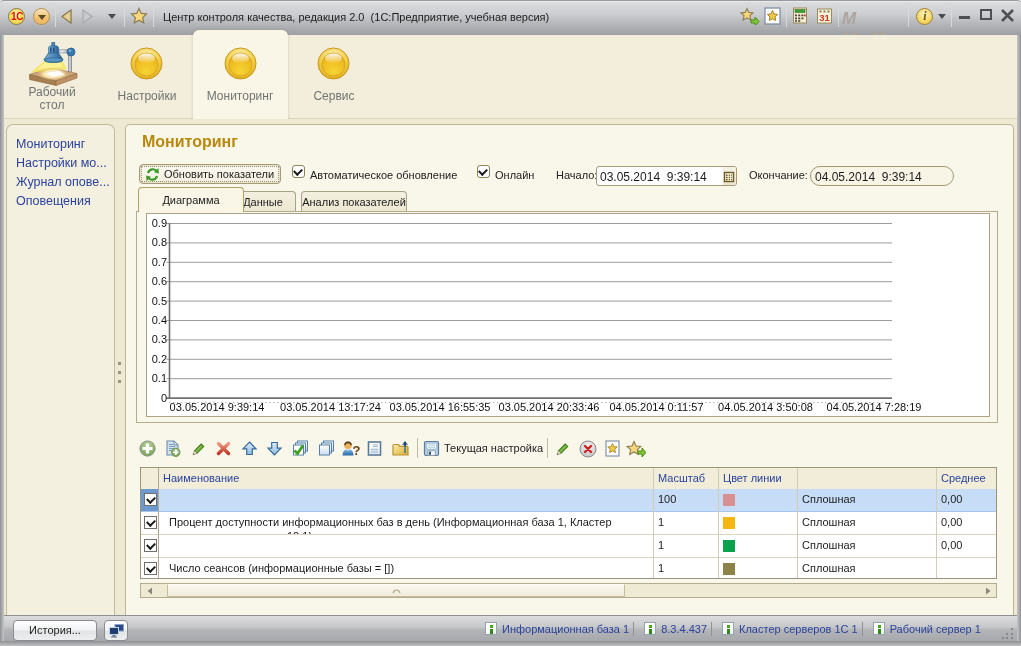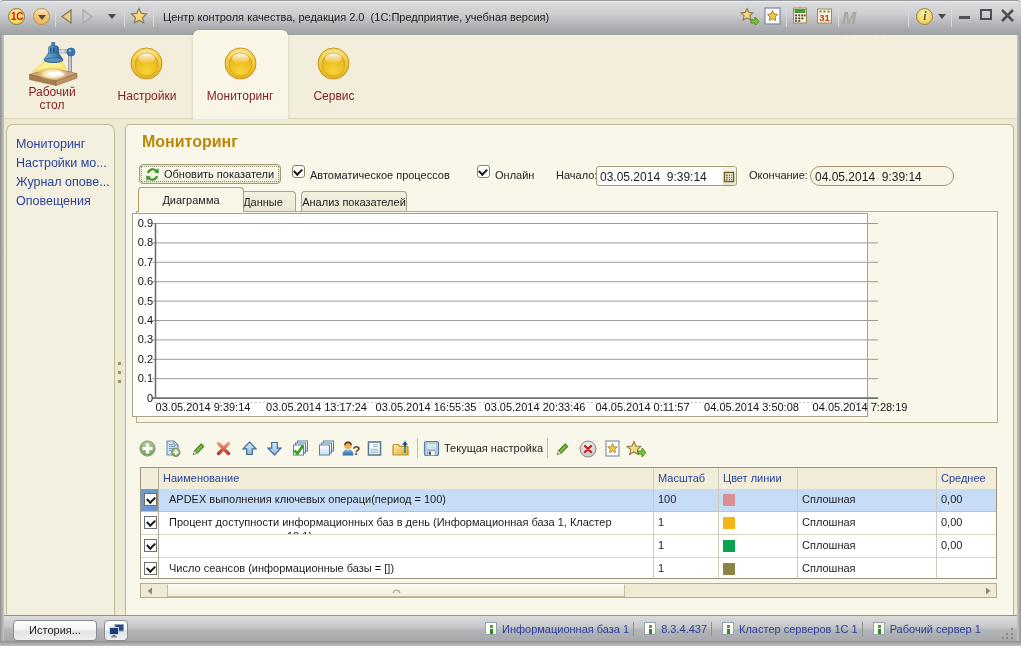--- a/index.html
+++ b/index.html
@@ -10,21 +10,21 @@
 
 #titlebar { position:absolute; left:0; top:0; width:1021px; height:35px;
   background:linear-gradient(#dcdddf 0%, #cbcdd0 40%, #bec0c3 55%, #abadb0 80%, #9da0a4 100%);
   border-radius:4px 4px 0 0; border-top:1px solid #989a9d; box-shadow:inset 0 1px 0 #e9eaeb; }
 #frameL { position:absolute; left:0; top:35px; width:4px; height:606px; background:linear-gradient(90deg,#8e9093,#c6c7c9); }
 #frameR { position:absolute; left:1017px; top:35px; width:4px; height:606px; background:linear-gradient(90deg,#c6c7c9,#8e9093); }
 #frameB { position:absolute; left:0; top:641px; width:1021px; height:5px; background:linear-gradient(#8e9093,#c0c1c3); }
 
 
 #sectionbar { position:absolute; left:4px; top:35px; width:1013px; height:84px; background:#f2eedb; border-bottom:1px solid #dcd6bd; }
-.secItem { position:absolute; text-align:center; color:#7f1d1d; font-size:12px; }
+.secItem { position:absolute; text-align:center; color:#737373; font-size:12px; }
 #secTab { position:absolute; left:193px; top:30px; width:95px; height:90px; background:#f9f6e8; border-radius:6px 6px 0 0; box-shadow:0 0 3px rgba(120,115,90,.35); }
 
 
 #mainbg { position:absolute; left:4px; top:119px; width:1013px; height:496px; background:#eee9d2; }
 #sidepanel { position:absolute; left:6px; top:124px; width:109px; height:491px; background:#f4f0df; border:1px solid #c2bc9c; border-bottom:none; border-radius:7px 7px 0 0; }
 #contentpanel { position:absolute; left:125px; top:124px; width:889px; height:491px; background:#f9f6ea; border:1px solid #bdb694; border-bottom:none; border-radius:5px 5px 0 0; }
 #sidebar { position:absolute; left:4px; top:120px; width:110px; height:495px; }
 .navItem { position:absolute; left:12px; color:#2b429c; font-size:12.5px; white-space:nowrap; }
 
 
@@ -213,21 +213,21 @@
     <svg class="abs" style="left:5px;top:2px;" width="15" height="15" viewBox="0 0 15 15">
       <path d="M3 6 A5 5 0 0 1 12 4.5" fill="none" stroke="#3a9a28" stroke-width="2.2"></path>
       <polygon points="13.5,1 13.8,6.5 9,5.2" fill="#3a9a28"></polygon>
       <path d="M12 9 A5 5 0 0 1 3 10.5" fill="none" stroke="#3a9a28" stroke-width="2.2"></path>
       <polygon points="1.5,14 1.2,8.5 6,9.8" fill="#3a9a28"></polygon>
     </svg>
     <div class="abs" style="left:24px;top:3px;color:#1c1c1c;">Обновить показатели</div>
       <div class="abs" style="left:2px;top:2px;width:136px;height:14px;outline:1px dotted #9a9278;"></div>
   </div>
   <span class="cb" style="left:171.5px;top:46px;"></span>
-  <div class="abs" style="left:190px;top:50px;">Автоматическое процессов</div>
+  <div class="abs" style="left:190px;top:50px;">Автоматическое обновление</div>
   <span class="cb" style="left:356.5px;top:46px;"></span>
   <div class="abs" style="left:375px;top:50px;">Онлайн</div>
   <div class="abs" style="left:436px;top:50px;">Начало:</div>
   <div class="abs" style="left:476px;top:47px;width:141px;height:20px;border:1px solid #a39a76;border-radius:3px;background:#fff;">
     <div class="abs" style="left:3px;top:3px;color:#1c1c1c;font-size:12px;">03.05.2014&nbsp; 9:39:14</div>
     <div class="abs" style="left:126px;top:0px;width:13px;height:18px;background:linear-gradient(#f6f3e8,#ebe5cf);border-radius:0 2px 2px 0;">
       <svg style="margin:3px 0 0 0px;" width="13" height="13">
           <rect x="1.5" y="2.5" width="9" height="9" fill="#fdfbe8" stroke="#6a5a20" stroke-width="1.4"></rect>
           <g fill="#6a5a20">
             <rect x="3" y="4.5" width="6" height="1.4"></rect>
@@ -244,21 +244,21 @@
     <div class="abs" style="left:4px;top:3px;color:#1c1c1c;font-size:12px;">04.05.2014&nbsp; 9:39:14</div>
   </div>
 
   <div class="abs" style="left:110px;top:72px;width:66px;height:21px;border:1px solid #a8a28a;border-bottom:none;border-radius:4px 4px 0 0;background:linear-gradient(#f4f0df,#ece7d2);text-align:center;line-height:20px;color:#1c1c1c;">Данные</div>
   <div class="abs" style="left:181px;top:72px;width:106px;height:21px;border:1px solid #a8a28a;border-bottom:none;border-radius:4px 4px 0 0;background:linear-gradient(#f4f0df,#ece7d2);text-align:center;line-height:20px;color:#1c1c1c;">Анализ показателей</div>
 
   <div class="abs" style="left:16px;top:92px;width:862px;height:212px;border:1px solid #b3ac8e;background:#f9f6ea;"></div>
   <div class="abs" style="left:18px;top:68px;width:106px;height:25px;border:1px solid #b3a05e;border-bottom:none;border-radius:4px 4px 0 0;background:#f9f6e8;text-align:center;line-height:24px;color:#1c1c1c;">Диаграмма</div>
   <div class="abs" style="left:19px;top:92px;width:85px;height:2px;background:#f9f6e8;"></div>
 
-  <div class="abs" style="left:12px;top:94px;width:736px;height:204px;border:1px solid #aaa388;background:#fff;">
+  <div class="abs" style="left:26px;top:94px;width:844px;height:204px;border:1px solid #aaa388;background:#fff;">
     <svg width="842" height="202">
       <g stroke="#9b9b9b" stroke-width="1">
         <line x1="19.5" y1="9.5" x2="745" y2="9.5"></line>
         <line x1="19.5" y1="28.9" x2="745" y2="28.9"></line>
         <line x1="19.5" y1="48.3" x2="745" y2="48.3"></line>
         <line x1="19.5" y1="67.7" x2="745" y2="67.7"></line>
         <line x1="19.5" y1="87.1" x2="745" y2="87.1"></line>
         <line x1="19.5" y1="106.5" x2="745" y2="106.5"></line>
         <line x1="19.5" y1="125.9" x2="745" y2="125.9"></line>
         <line x1="19.5" y1="145.3" x2="745" y2="145.3"></line>
@@ -441,21 +441,20 @@
     <div class="abs" style="left:0;top:0;width:855px;height:37px;background:#f1edd9;border-bottom:1px solid #b8b29a;color:#2b429c;">
       <div class="abs" style="left:22px;top:4px;">Наименование</div>
       <div class="abs" style="left:517px;top:4px;">Масштаб</div>
       <div class="abs" style="left:582px;top:4px;">Цвет линии</div>
       <div class="abs" style="left:631px;top:4px;margin-top:18px;">Тип линии</div>
       <div class="abs" style="left:800px;top:4px;">Среднее</div>
     </div>
     <div class="row sel" style="top:21px;">
       <div class="abs" style="left:0;top:0;width:17px;height:23px;background:#6d99cc;"></div>
       <span class="cbt" style="left:3px;top:4px;"></span>
-      <div class="abs" style="left:28px;top:4px;">APDEX выполнения ключевых операци(период = 100)</div>
       <div class="abs" style="left:517px;top:4px;">100</div>
       <div class="abs" style="left:582px;top:5px;width:12px;height:12px;background:#d99090;"></div>
       <div class="abs" style="left:661px;top:4px;">Сплошная</div>
       <div class="abs" style="left:800px;top:4px;">0,00</div>
     </div>
     <div class="row" style="top:44px;">
       <span class="cbt" style="left:3px;top:4px;"></span>
       <div class="abs" style="left:28px;top:3px;width:480px;line-height:14px;">Процент доступности информационных баз в день (Информационная база 1, Кластер <span style="display:inline-block;margin-left:118px;">12.1)</span></div>
       <div class="abs" style="left:517px;top:4px;">1</div>
       <div class="abs" style="left:582px;top:5px;width:12px;height:12px;background:#f5b513;"></div>

